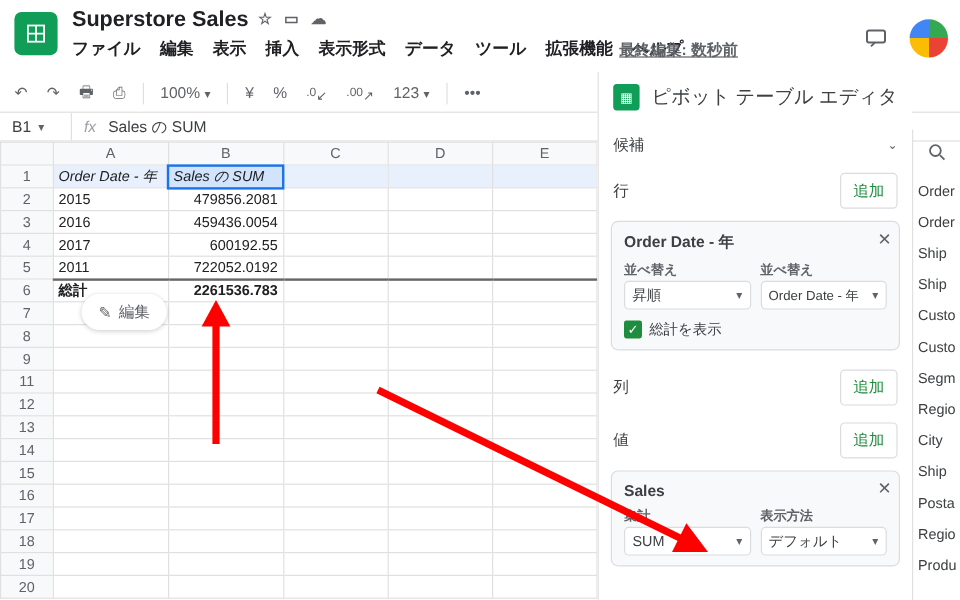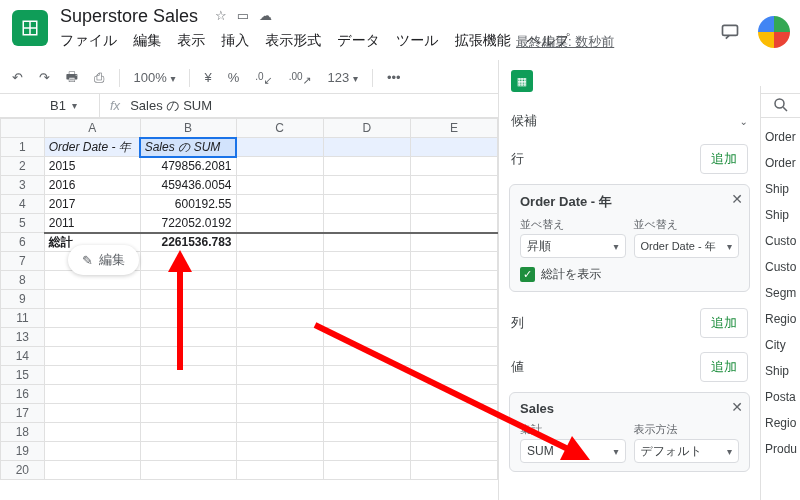--- a/index.html
+++ b/index.html
@@ -1,30 +1,30 @@
 <!DOCTYPE html>
 <html><head>
 <meta charset="utf-8">
 <style>
   * { box-sizing: border-box; margin: 0; padding: 0; font-family: Arial, "Hiragino Sans", "Meiryo", sans-serif; }
   body { width: 800px; height: 500px; overflow: hidden; background: #fff; color: #202124; font-size: 13px; position: relative; }
-  .titlebar { height: 62px; padding: 6px 8px 0 8px; position: relative; }
+  .titlebar { height: 62px; padding: 6px 8px 0 8px; position: relative; font-weight: bold; }
   .logo { position: absolute; left: 12px; top: 10px; width: 36px; height: 36px; background: #0f9d58; border-radius: 6px; display: flex; align-items: center; justify-content: center; color:#fff; }
   .docname { position: absolute; left: 60px; top: 6px; font-size: 18px; color:#202124; }
   .docbtns { position: absolute; left: 215px; top: 8px; display:flex; gap:10px; color:#5f6368; }
   .menubar { position: absolute; left: 60px; top: 32px; display: flex; gap: 16px; font-size: 14px; color:#202124; }
   .last-edit { position: absolute; left: 516px; top: 33px; font-size: 13px; color:#5f6368; text-decoration: underline; }
   .right-top { position:absolute; right:10px; top:16px; display:flex; gap:14px; align-items:center; }
   .sq { width:28px; height:28px; display:flex; align-items:center; justify-content:center; color:#5f6368; }
   .meet { width:32px; height:32px; border-radius:50%; background: conic-gradient(#34a853 0 90deg,#ea4335 0 180deg,#fbbc04 0 270deg,#4285f4 0); }
   .toolbar { height: 32px; border-bottom:1px solid #e0e0e0; padding: 0 8px; display:flex; align-items:center; gap:8px; color:#5f6368; font-size:13px; }
   .sep { width:1px; height:18px; background:#e0e0e0; margin:0 2px; }
   .tbtn { padding: 2px 4px; }
   .namebox { height: 24px; border-bottom:1px solid #e0e0e0; display:flex; align-items:center; font-size:13px; }
-  .cellref { width:60px; padding-left:10px; color:#3c4043; border-right:1px solid #e0e0e0; height:100%; display:flex; align-items:center;margin-left:40px; }
+  .cellref { width:60px; padding-left:10px; color:#3c4043; border-right:1px solid #e0e0e0; height:100%; display:flex; align-items:center; }
   .dd { padding:0 6px; color:#5f6368; font-size:10px; }
   .fx { font-style:italic; color:#9aa0a6; padding:0 10px; }
   .fval { color:#3c4043; }
   .sheet { position:absolute; top:118px; left:0; width:498px; bottom:0; overflow:hidden; }
   table { border-collapse:collapse; table-layout:fixed; }
   th, td { border:1px solid #e0e0e0; height:19px; font-size:12px; padding:0 4px; overflow:hidden; white-space:nowrap; }
   th { background:#f8f9fa; color:#5f6368; font-weight:normal; text-align:center; }
   th.rh { width:44px; }
   td { text-align:right; }
   td.l { text-align:left; }
@@ -36,26 +36,26 @@
   .panel { position:absolute; top:60px; right:40px; width:262px; bottom:0; border-left:1px solid #e0e0e0; background:#fff; font-size:13px; color:#3c4043; }
   .panel-h { display:flex; align-items:center; gap:10px; padding:10px 12px; font-size:16px; }
   .picon { width:22px; height:22px; background:#0f9d58; border-radius:3px; display:flex; align-items:center; justify-content:center; color:#fff; font-size:11px; }
   .prow { display:flex; justify-content:space-between; align-items:center; padding:10px 12px 4px;text-align:right; }
   .addbtn { color:#1e8e3e; font-size:13px; border:1px solid #dadce0; border-radius:4px; padding:5px 10px; }
   .card { margin:6px 10px; border:1px solid #dadce0; border-radius:6px; background:#f8f9fa; padding:8px 10px; position:relative; }
   .card-title { font-weight:bold; color:#3c4043; margin-bottom:6px; }
   .close-x { position:absolute; right:6px; top:6px; color:#5f6368; font-size:14px; }
   .pair { display:flex; gap:8px; }
   .field { flex:1; }
-  .flabel { font-size:11px; color:#5f6368; }
+  .flabel { font-size:11px; color:#5f6368;font-weight:bold; }
   .select { border:1px solid #dadce0; border-radius:4px; background:#fff; height:24px; display:flex; align-items:center; justify-content:space-between; padding:0 6px; font-size:12px; margin-top:2px; }
   .chk { display:flex; align-items:center; gap:6px; margin-top:8px; font-size:12px; }
   .chkbox { width:15px; height:15px; background:#1e8e3e; border-radius:2px; color:#fff; display:flex; align-items:center; justify-content:center; font-size:11px; }
   .chev { font-size:10px; color:#5f6368; }
-  .fields-sidebar { position:absolute; top:86px; right:0; width:40px; bottom:0; border-left:1px solid #e0e0e0; padding-top:10px; }
+  .fields-sidebar { position:absolute; top:108px; right:0; width:40px; bottom:0; border-left:1px solid #e0e0e0; padding-top:10px; }
   .fsearch { width:18px; height:18px; margin:0 auto 10px; color:#5f6368; }
   .fitem { font-size:12px; color:#3c4043; padding:6px 4px; overflow:hidden; white-space:nowrap; }
   .arrow { position:absolute; pointer-events:none; }
 </style>
 </head>
 <body>
 
 <div class="titlebar">
   <div class="logo">
       <svg width="18" height="18" viewBox="0 0 24 24">
@@ -212,20 +212,28 @@
         </tr>
   <tr>
           <th>11</th>
           <td></td>
           <td></td>
           <td></td>
           <td></td>
           <td></td>
         </tr>
   <tr>
+          <th>12</th>
+          <td></td>
+          <td></td>
+          <td></td>
+          <td></td>
+          <td></td>
+        </tr>
+  <tr>
           <th>13</th>
           <td></td>
           <td></td>
           <td></td>
           <td></td>
           <td></td>
         </tr>
   <tr>
           <th>14</th>
           <td></td>
@@ -288,20 +296,21 @@
 </div>
 
 <div class="editchip">
   <span>✎</span>
   <span>編集</span>
 </div>
 
 <div class="panel">
   <div class="panel-h">
     <div class="picon">▦</div>
+    <span>ピボット テーブル エディタ</span>
   </div>
   <div class="prow">
     <span>候補</span>
     <span class="chev">⌄</span>
   </div>
   <div class="prow">
     <span>行</span>
     <span class="addbtn">追加</span>
   </div>
   <div class="card">

